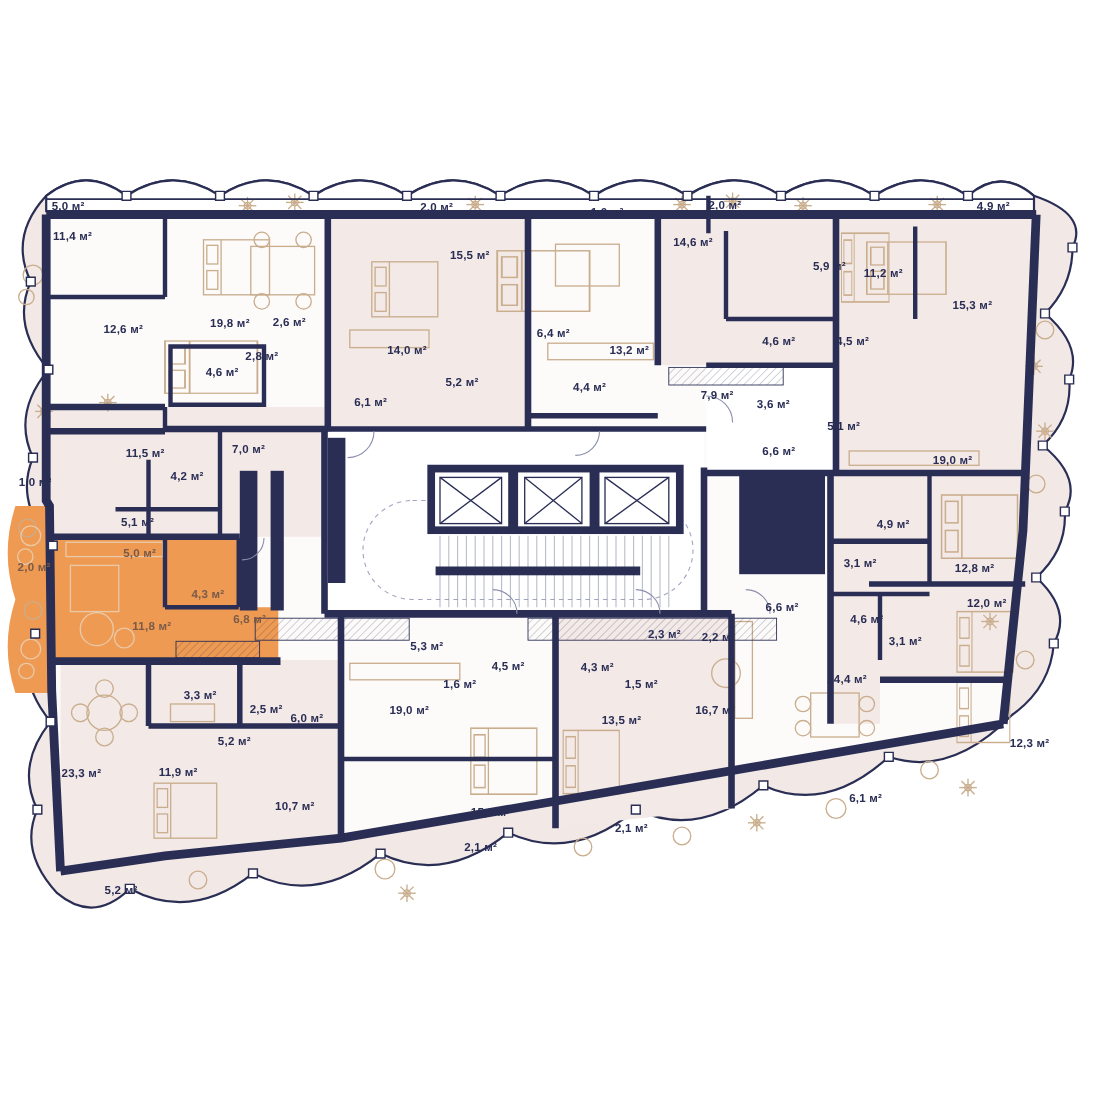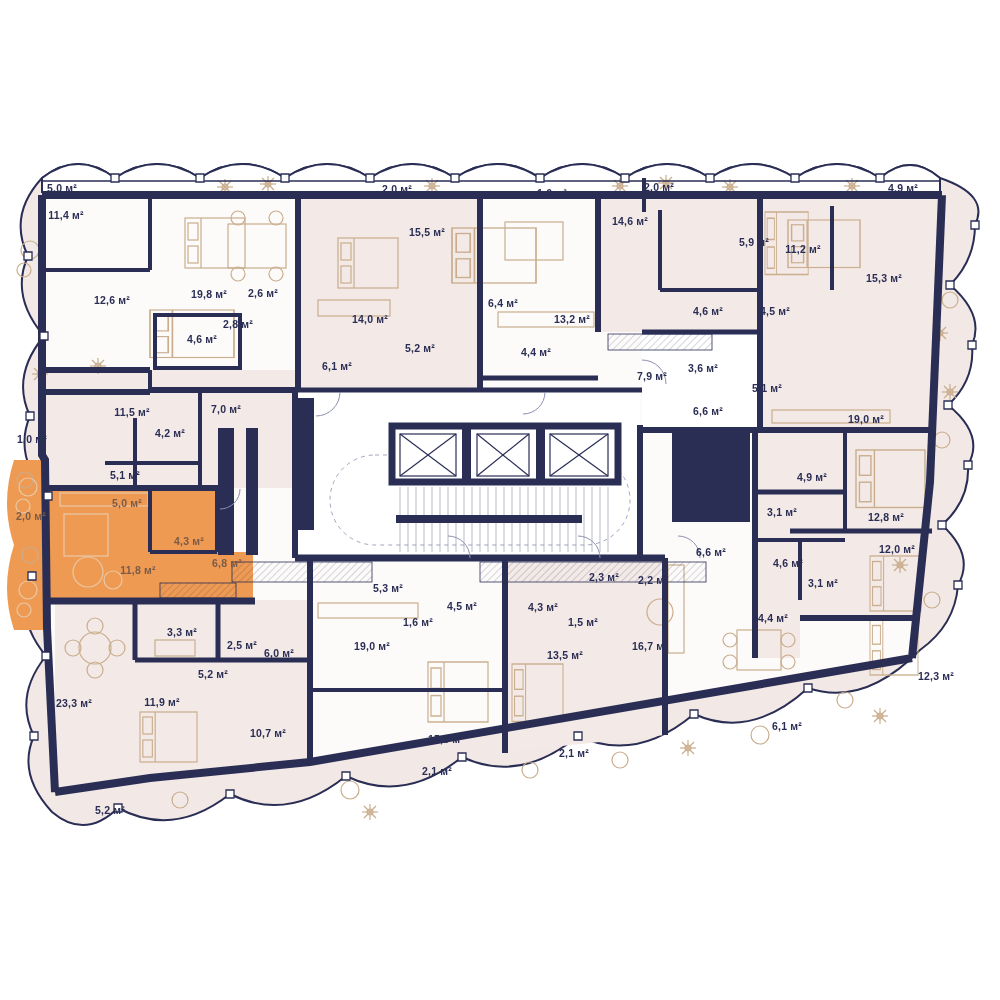--- a/index.html
+++ b/index.html
@@ -284,21 +284,21 @@
       <div class="room-label" style="left: 263px; top: 293px;">2,6&nbsp;м²</div>
       <div class="room-label" style="left: 370px; top: 295px; margin-top: 24px;">14,0&nbsp;м²</div>
       <div class="room-label" style="left: 503px; top: 303px;">6,4&nbsp;м²</div>
       <div class="room-label" style="left: 238px; top: 324px;">2,8&nbsp;м²</div>
       <div class="room-label" style="left: 202px; top: 339px;">4,6&nbsp;м²</div>
       <div class="room-label" style="left: 708px; top: 311px;">4,6&nbsp;м²</div>
       <div class="room-label" style="left: 775px; top: 311px;">4,5&nbsp;м²</div>
       <div class="room-label" style="left: 420px; top: 348px;">5,2&nbsp;м²</div>
       <div class="room-label" style="left: 536px; top: 352px;">4,4&nbsp;м²</div>
       <div class="room-label" style="left: 337px; top: 366px;">6,1&nbsp;м²</div>
-      <div class="room-label" style="left: 652px; top: 376px;">7,9&nbsp;м²</div>
+      <div class="room-label" style="left: 652px; top: 360px;">7,9&nbsp;м²</div>
       <div class="room-label" style="left: 703px; top: 368px;">3,6&nbsp;м²</div>
       <div class="room-label" style="left: 767px; top: 388px;">5,1&nbsp;м²</div>
       <div class="room-label" style="left: 708px; top: 411px;">6,6&nbsp;м²</div>
       <div class="room-label" style="left: 866px; top: 419px;">19,0&nbsp;м²</div>
       <div class="room-label" style="left: 132px; top: 412px;">11,5&nbsp;м²</div>
       <div class="room-label" style="left: 226px; top: 409px;">7,0&nbsp;м²</div>
       <div class="room-label" style="left: 170px; top: 433px;">4,2&nbsp;м²</div>
       <div class="room-label" style="left: 32px; top: 439px;">1,0&nbsp;м²</div>
       <div class="room-label" style="left: 125px; top: 475px;">5,1&nbsp;м²</div>
       <div class="room-label muted" style="left: 127px; top: 503px;">5,0&nbsp;м²</div>

